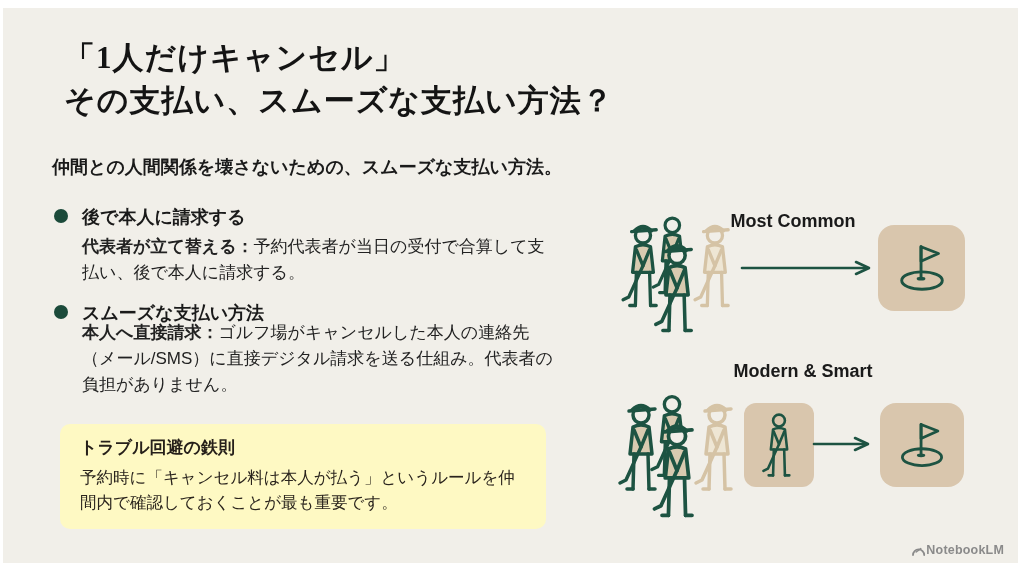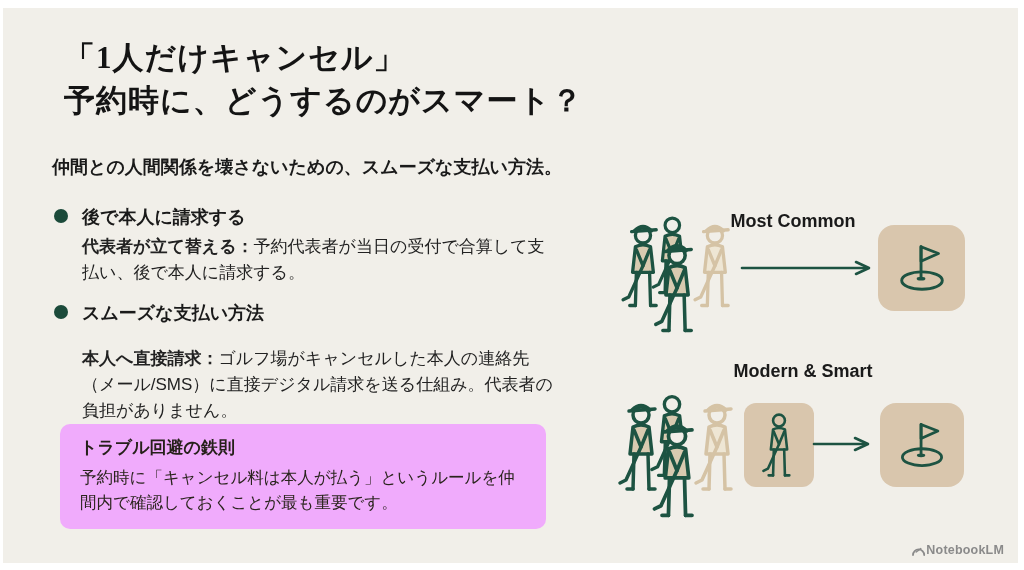--- a/index.html
+++ b/index.html
@@ -29,21 +29,21 @@
   .method-heading{
     position:absolute;left:79px;font-size:18px;font-weight:700;color:#1a1a1a;
   }
   .method-body{
     position:absolute;left:79px;width:472px;
     font-size:17px;line-height:26px;color:#222222;
   }
   .method-body .lead{font-weight:700;}
   .callout{
     position:absolute;left:57px;top:416px;width:446px;
-    background:#f0abfc;border-radius:10px;padding:12px 20px 14px 20px;
+    background:#fef9c3;border-radius:10px;padding:12px 20px 14px 20px;
   }
   .callout-heading{font-size:17px;font-weight:700;color:#26201a;margin-bottom:6px;}
   .callout-body{font-size:16.5px;line-height:25px;color:#2a241d;}
   
   .diagram-label{
     position:absolute;width:300px;text-align:center;
     font-size:18px;font-weight:700;color:#1a1a1a;
   }
   .lbl-1{left:640px;top:183px;margin-top:20px;}
   .lbl-2{left:650px;top:353px;}
@@ -106,34 +106,34 @@
       <use href="#sym-golfer-cap" x="2" y="12" width="56" height="100"></use>
       <use href="#sym-golfer-cap" x="36" y="32" width="60" height="107"></use>
     </symbol>
   </defs>
 </svg>
 
 <div class="slide">
 
   <h1 class="title" style="margin:0">
     <span>「1人だけキャンセル」</span><br>
-    <span>予約時に、どうするのがスマート？</span>
+    <span>その支払い、スムーズな支払い方法？</span>
   </h1>
 
   <div class="subtitle">仲間との人間関係を壊さないための、スムーズな支払い方法。</div>
 
   <span class="method-dot" style="top:201px"></span>
   <div class="method-heading" style="top:197px">後で本人に請求する</div>
   <p class="method-body" style="top:226px;margin:0">
     <span class="lead">代表者が立て替える：</span><span>予約代表者が当日の受付で合算して支払い、後で本人に請求する。</span>
   </p>
 
   <span class="method-dot" style="top:297px"></span>
   <div class="method-heading" style="top:293px">スムーズな支払い方法</div>
-  <p class="method-body" style="top:338px;margin:0">
+  <p class="method-body" style="top:312px;margin:0">
     <span class="lead">本人へ直接請求：</span><span>ゴルフ場がキャンセルした本人の連絡先（メール/SMS）に直接デジタル請求を送る仕組み。代表者の負担がありません。</span>
   </p>
 
   <div class="callout">
     <div class="callout-heading">トラブル回避の鉄則</div>
     <div class="callout-body">予約時に「キャンセル料は本人が払う」というルールを仲間内で確認しておくことが最も重要です。</div>
   </div>
 
   <div class="diagram-label lbl-1">Most Common</div>
   <svg class="group-svg grp-1 golfer-green" width="134" height="142" viewBox="0 0 134 150">

